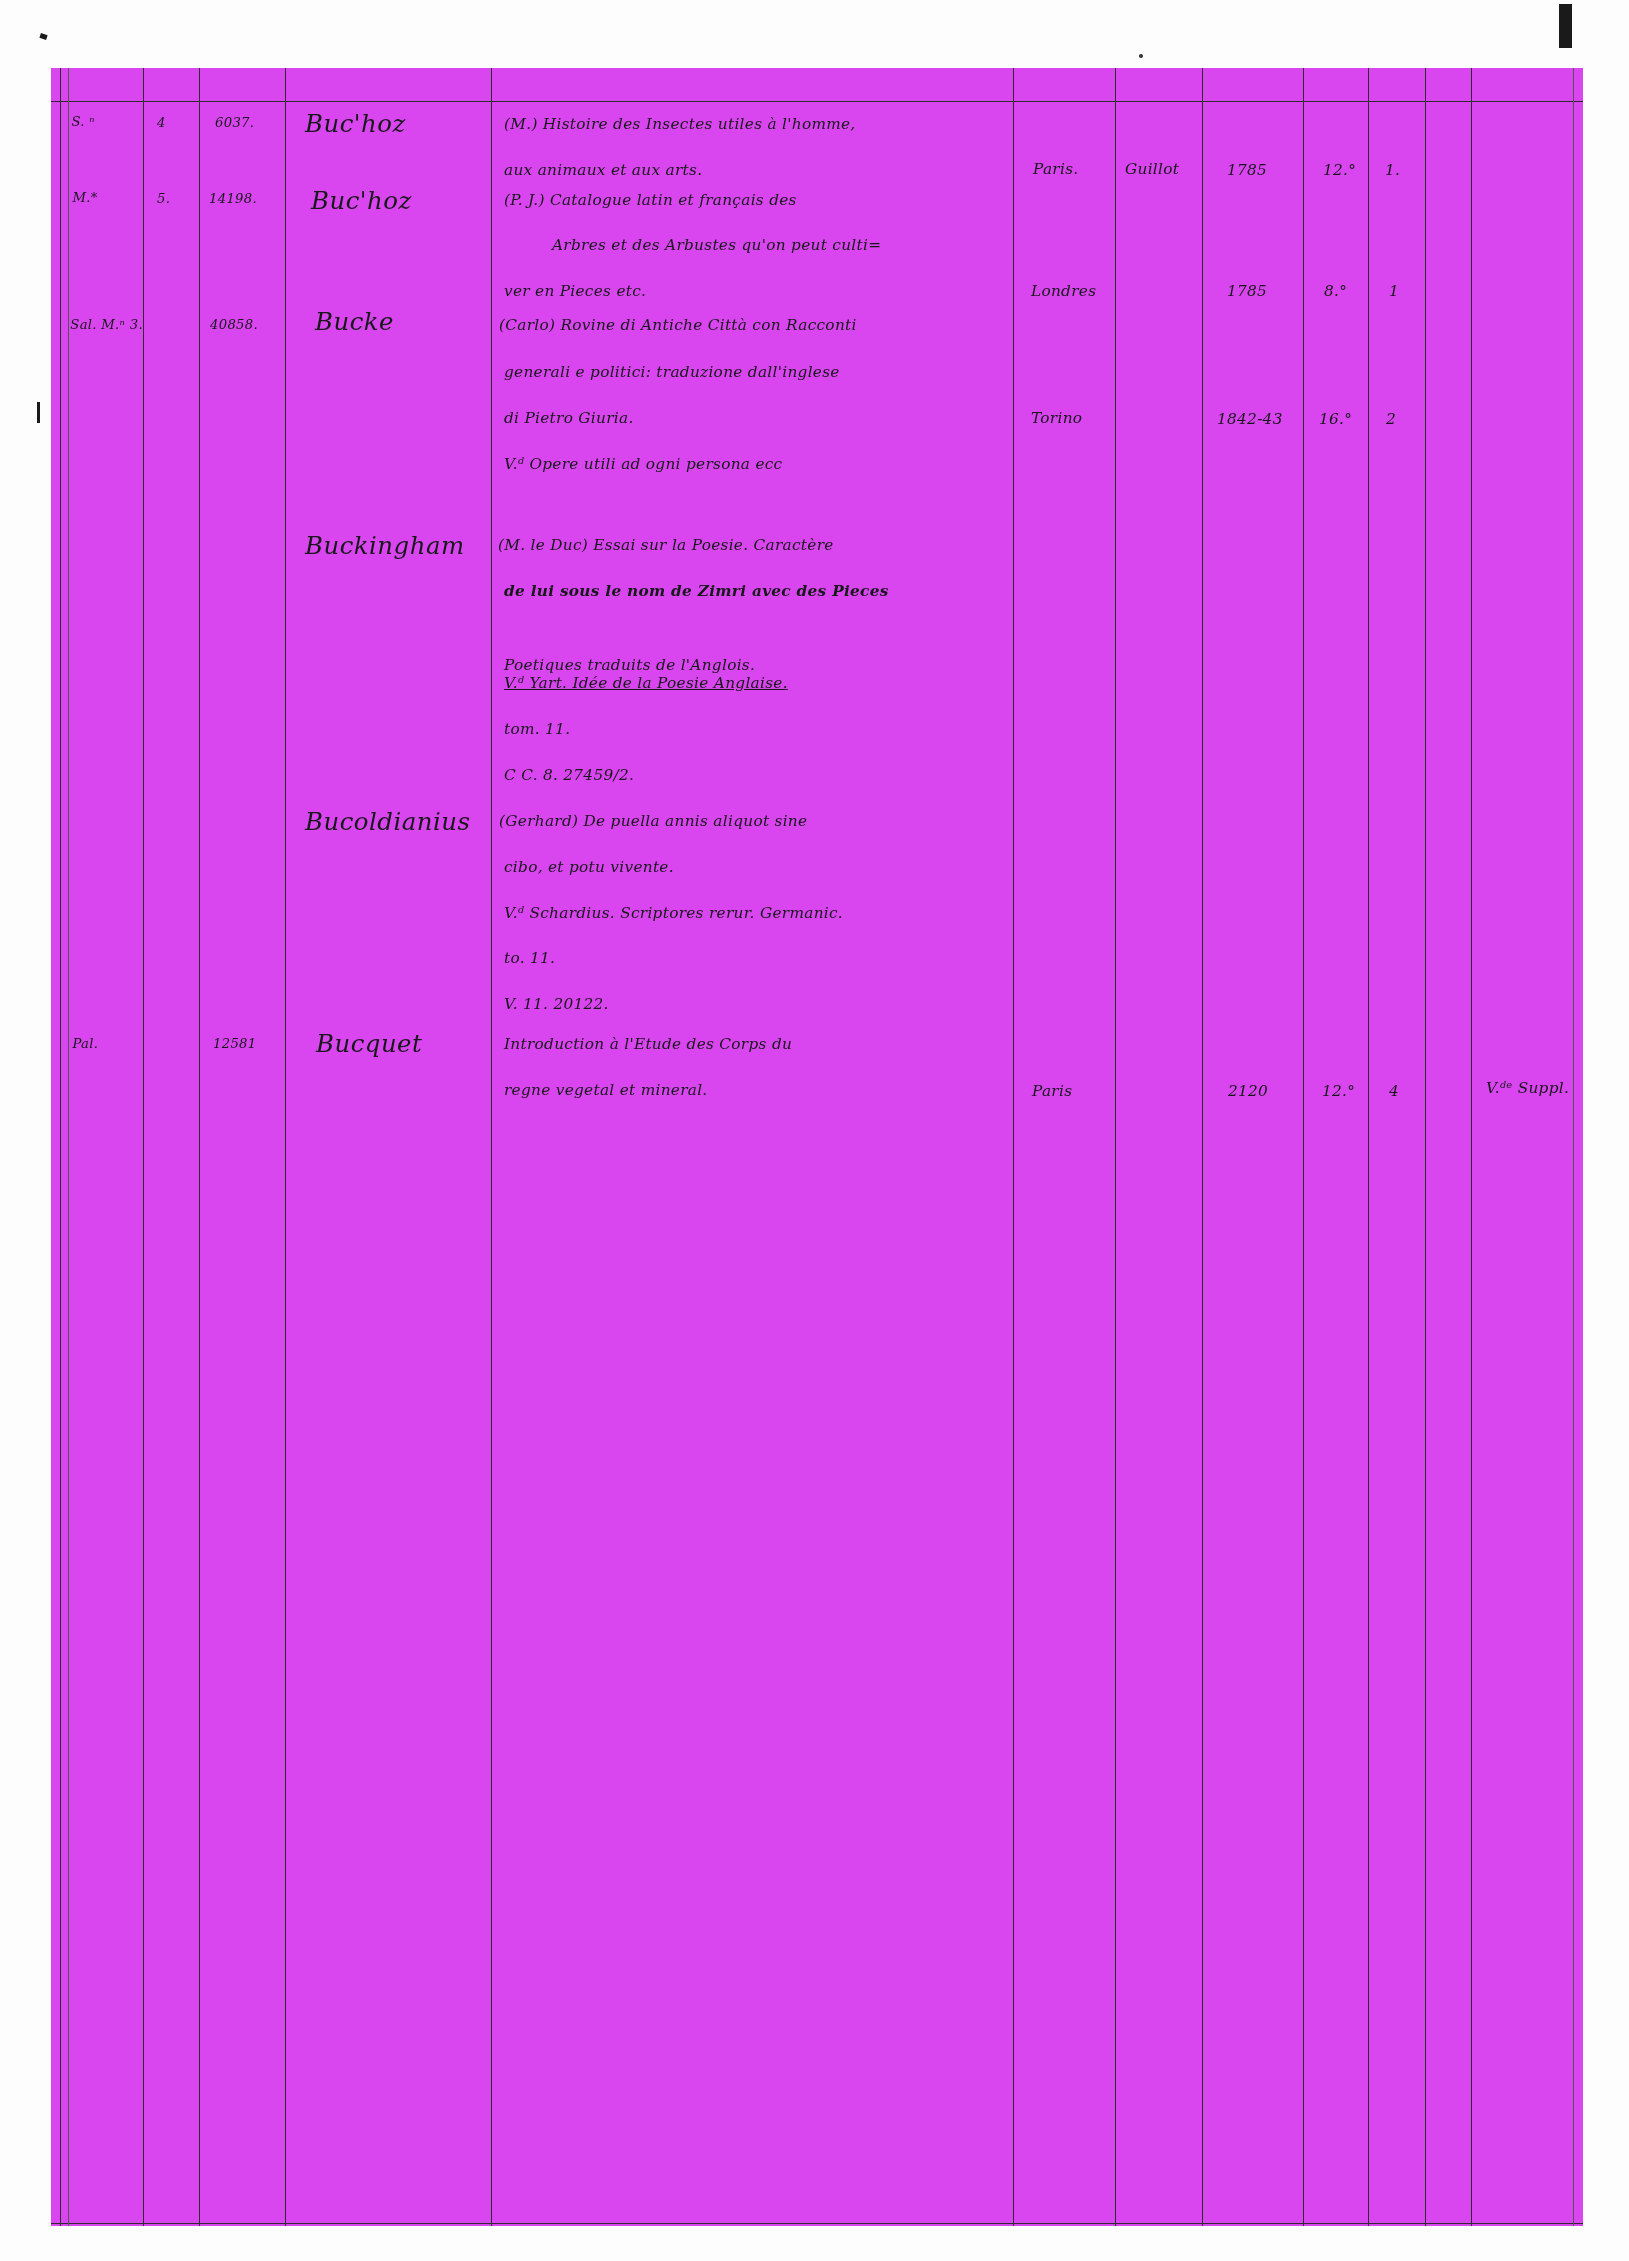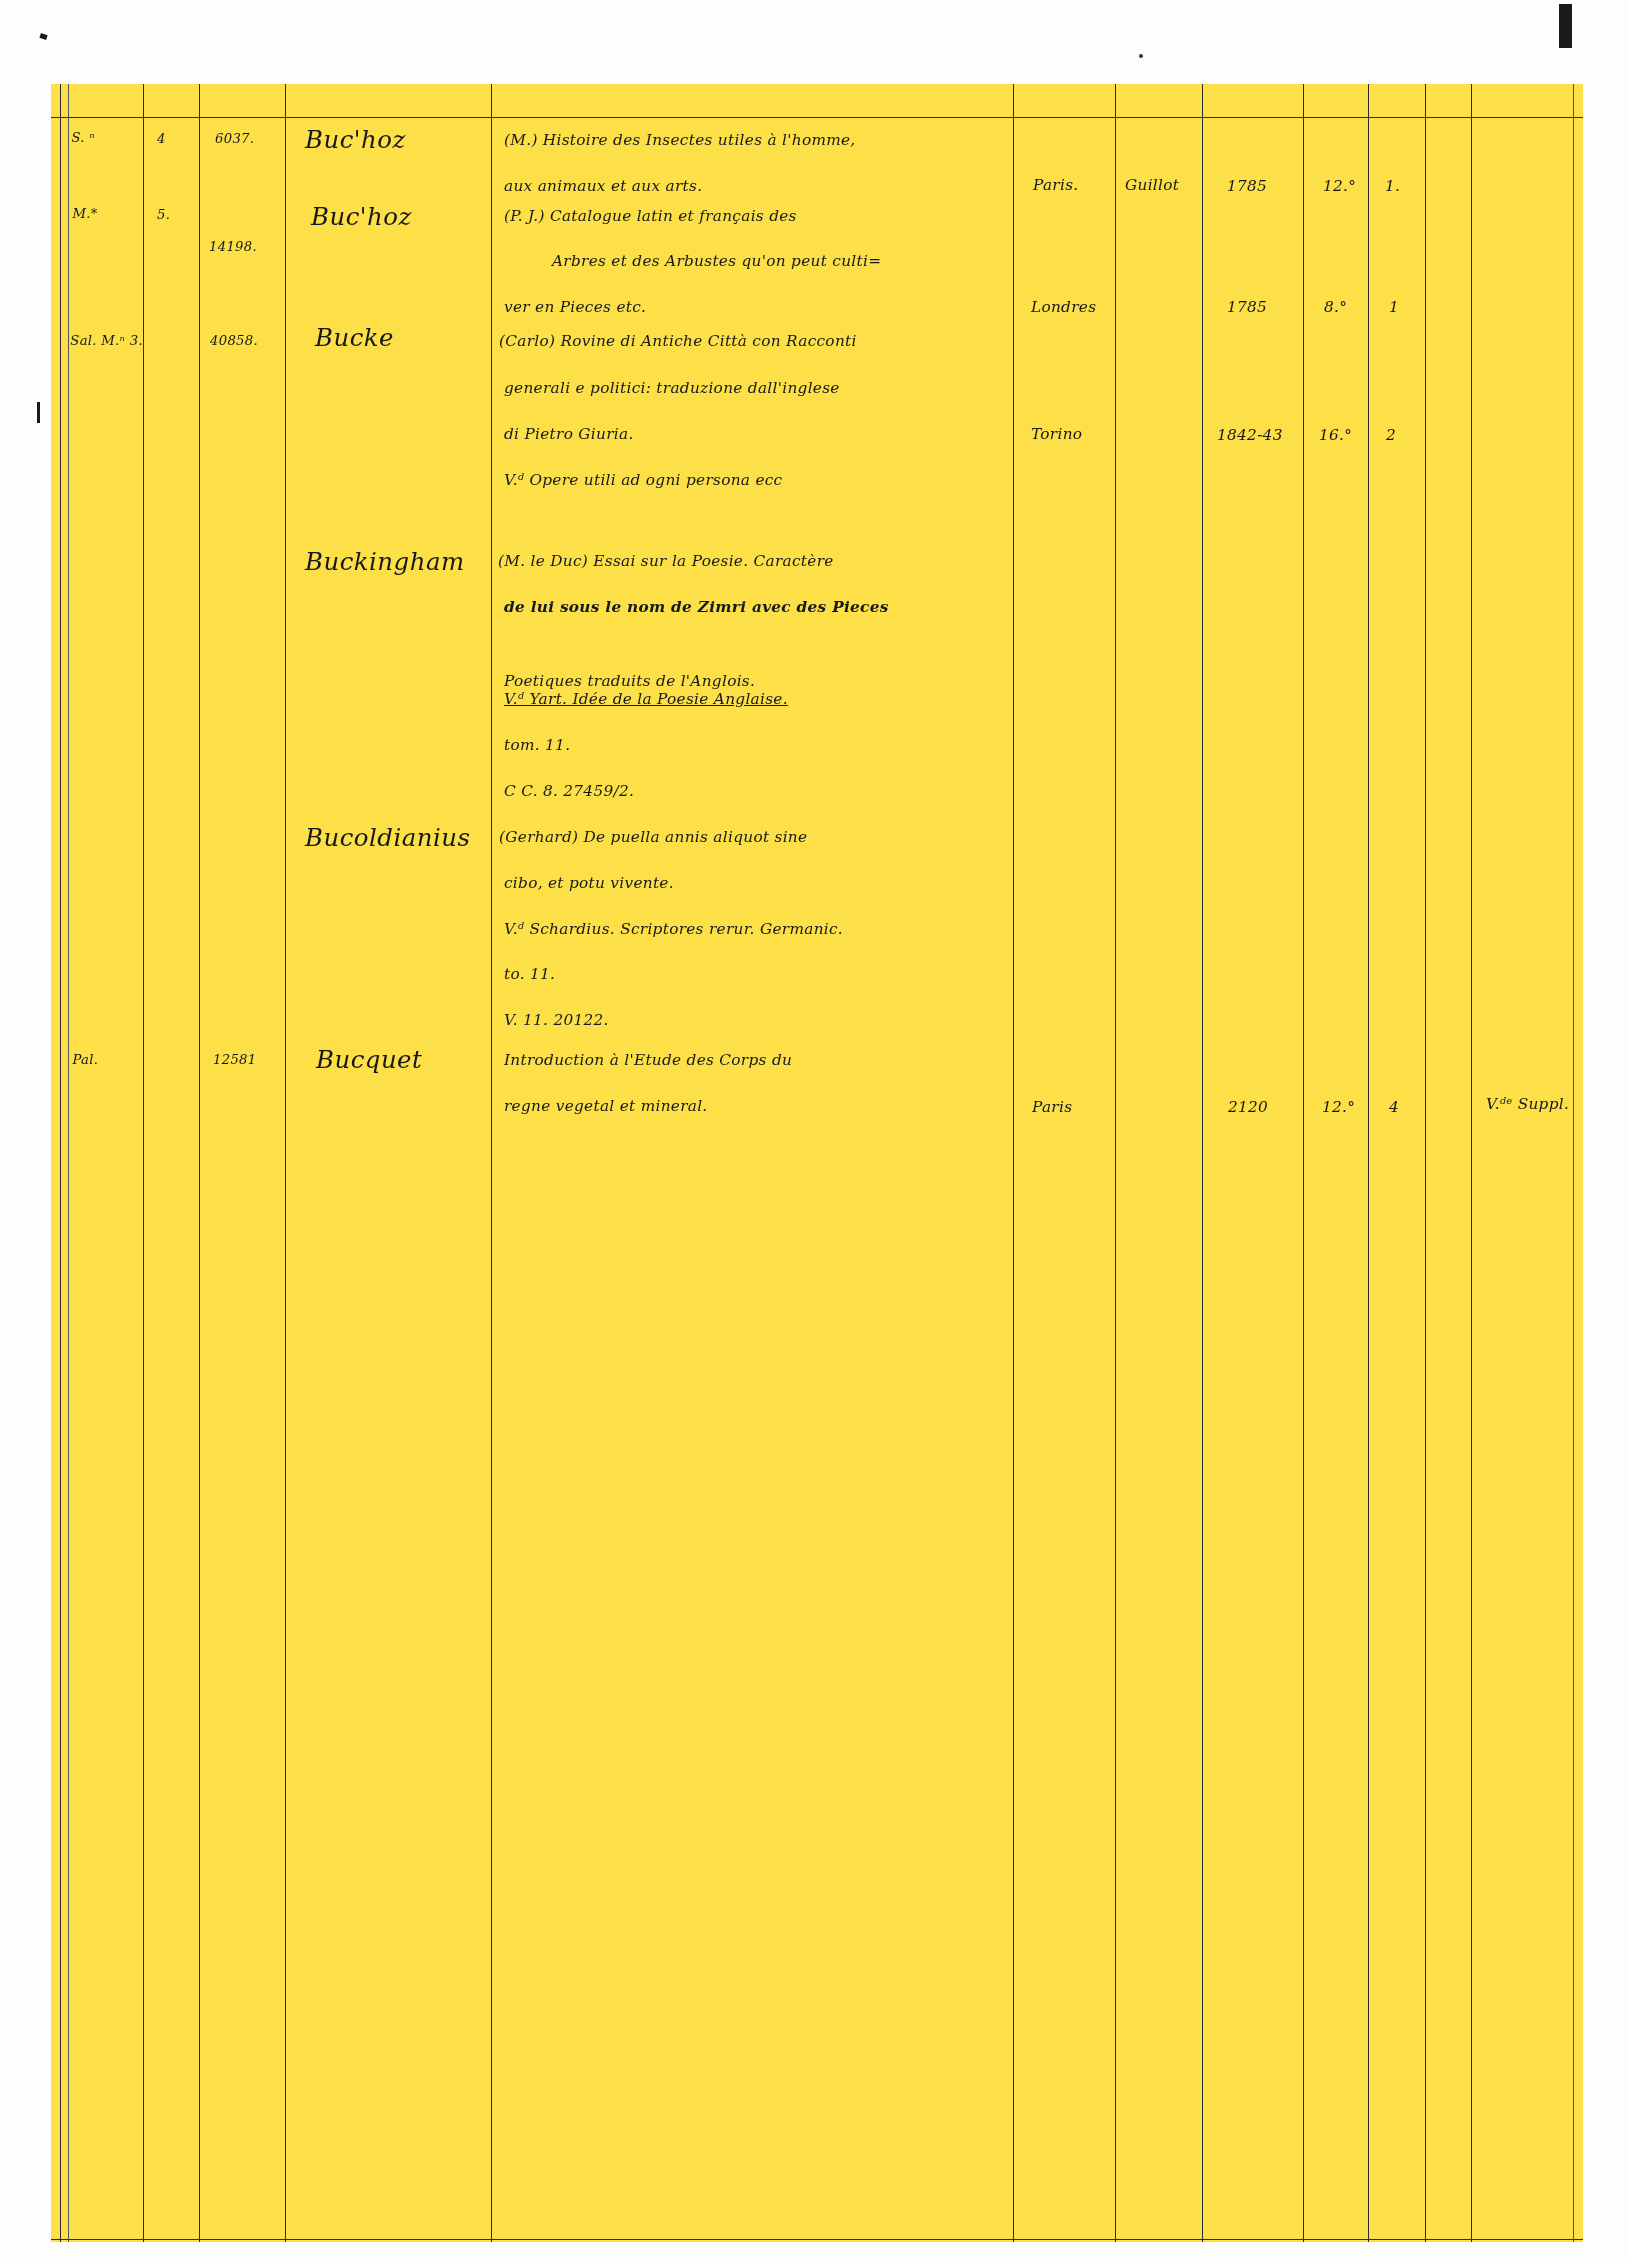--- a/index.html
+++ b/index.html
@@ -18,24 +18,24 @@
     overflow: hidden;
   }
   
   .scan-mark {
     position: absolute;
     background: #1a1a1a;
   }
   .page-sheet {
     position: absolute;
     left: 51px;
-    top: 84px;
+    top: 68px;
     width: 1532px;
     height: 2158px;
-    background: #fde047;
+    background: #d946ef;
   }
   
   .vline {
     position: absolute;
     top: 0;
     width: 1px;
     height: 100%;
     background: #2b2b2b;
   }
   .vline.thin { width: 0.5px; background: #555; }
@@ -107,21 +107,21 @@
     <div class="hand md" style="left:453px;top:47px;">(M.) Histoire des Insectes utiles à l'homme,</div>
     <div class="hand md" style="left:453px;top:93px;">aux animaux et aux arts.</div>
     <div class="hand md" style="left:982px;top:92px;">Paris.</div>
     <div class="hand md" style="left:1074px;top:92px;">Guillot</div>
     <div class="hand md" style="left:1176px;top:93px;">1785</div>
     <div class="hand md" style="left:1272px;top:93px;">12.°</div>
     <div class="hand md" style="left:1334px;top:93px;">1.</div>
 
     <div class="hand sm" style="left:21.4px;top:122px;">M.*</div>
     <div class="hand sm" style="left:106px;top:123px;">5.</div>
-    <div class="hand sm" style="left:158px;top:123px;margin-top:32px;">14198.</div>
+    <div class="hand sm" style="left:158px;top:123px;">14198.</div>
     <div class="hand name" style="left:260px;top:118px;">Buc'hoz</div>
     <div class="hand md" style="left:453px;top:123px;">(P. J.) Catalogue latin et français des</div>
     <div class="hand md" style="left:453px;top:168px;margin-left:48px;">Arbres et des Arbustes qu'on peut culti=</div>
     <div class="hand md" style="left:453px;top:214px;">ver en Pieces  etc.</div>
     <div class="hand md" style="left:980px;top:214px;">Londres</div>
     <div class="hand md" style="left:1074px;top:214px;"></div>
     <div class="hand md" style="left:1176px;top:214px;">1785</div>
     <div class="hand md" style="left:1273px;top:214px;">8.°</div>
     <div class="hand md" style="left:1338px;top:214px;">1</div>
 

